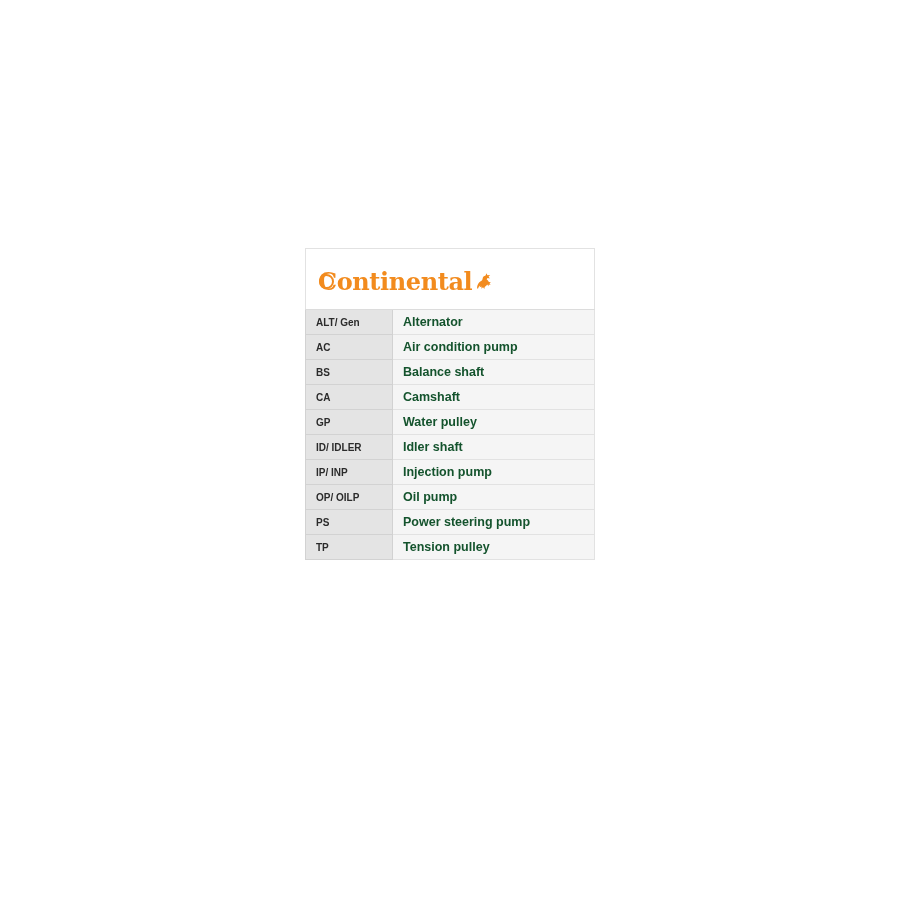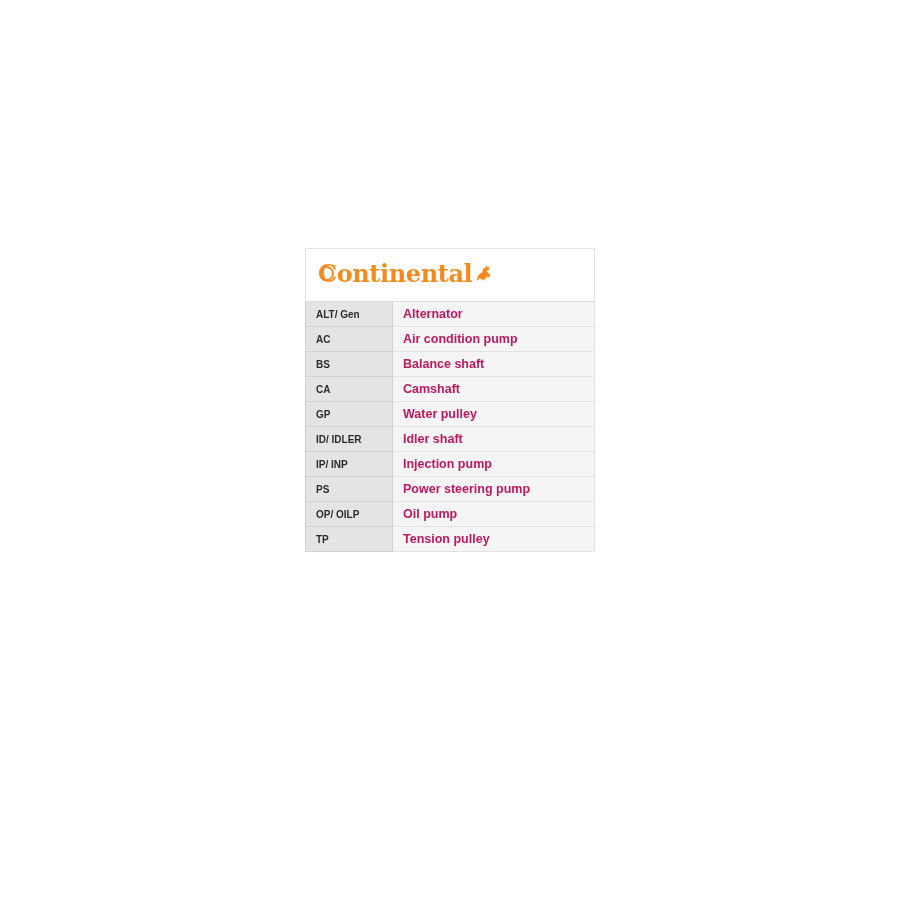--- a/index.html
+++ b/index.html
@@ -30,21 +30,21 @@
     top: 248px;
     width: 290px;
     border-collapse: collapse;
     background: #ffffff;
   }
 
   .brand-row td {
     background: #ffffff;
     border: 1px solid #e2e2e2;
     border-bottom: 1px solid #dcdcdc;
-    padding: 10px 12px 12px 12px;
+    padding: 18px 12px 12px 12px;
     height: 24px;
     vertical-align: middle;
   }
 
   .brand-logo {
     display: flex;
     align-items: center;
     height: 30px;
     line-height: 1;
   }
@@ -83,21 +83,21 @@
     color: #2b2b2b;
     font-size: 10px;
     font-weight: bold;
     padding: 5px 0 5px 10px;
     border: 1px solid #d2d2d2;
     white-space: nowrap;
   }
 
   .legend-table td.desc {
     background: #f5f5f5;
-    color: #be185d;
+    color: #14532d;
     font-size: 12.5px;
     font-weight: bold;
     padding: 5px 0 5px 10px;
     border: 1px solid #e2e2e2;
     white-space: nowrap;
   }
 </style>
 </head>
 <body>
 
@@ -141,26 +141,26 @@
       </tr>
       <tr>
         <td class="code">ID/ IDLER</td>
         <td class="desc">Idler shaft</td>
       </tr>
       <tr>
         <td class="code">IP/ INP</td>
         <td class="desc">Injection pump</td>
       </tr>
       <tr>
+        <td class="code">OP/ OILP</td>
+        <td class="desc">Oil pump</td>
+      </tr>
+      <tr>
         <td class="code">PS</td>
         <td class="desc">Power steering pump</td>
-      </tr>
-      <tr>
-        <td class="code">OP/ OILP</td>
-        <td class="desc">Oil pump</td>
       </tr>
       <tr>
         <td class="code">TP</td>
         <td class="desc">Tension pulley</td>
       </tr>
 
     </tbody>
   </table>
 
 </div>

